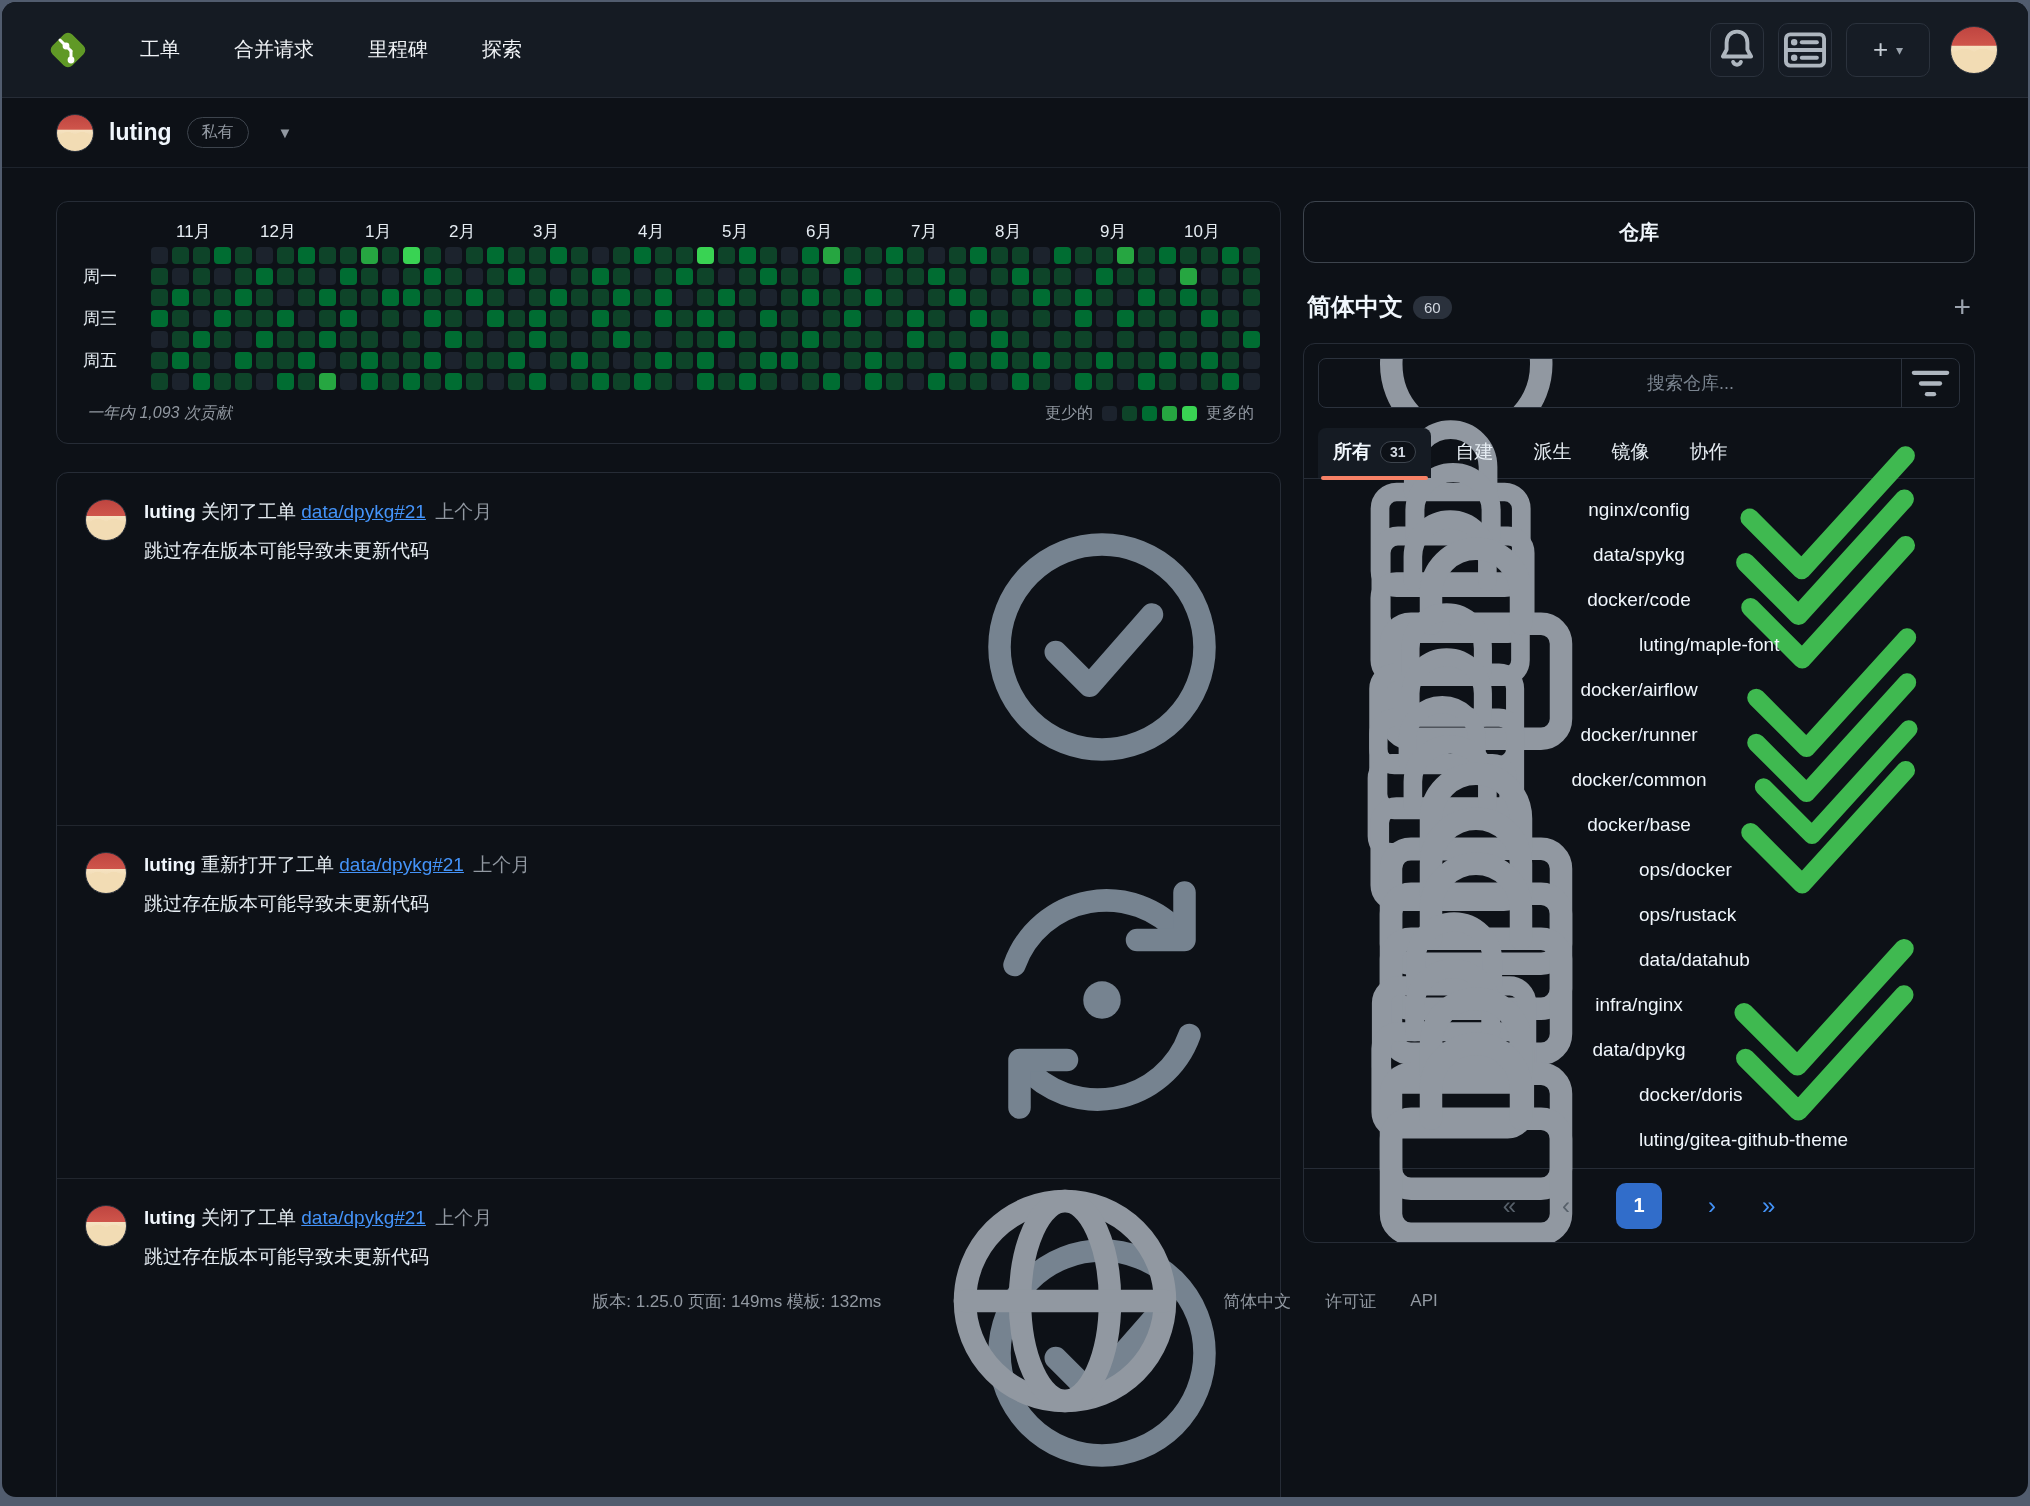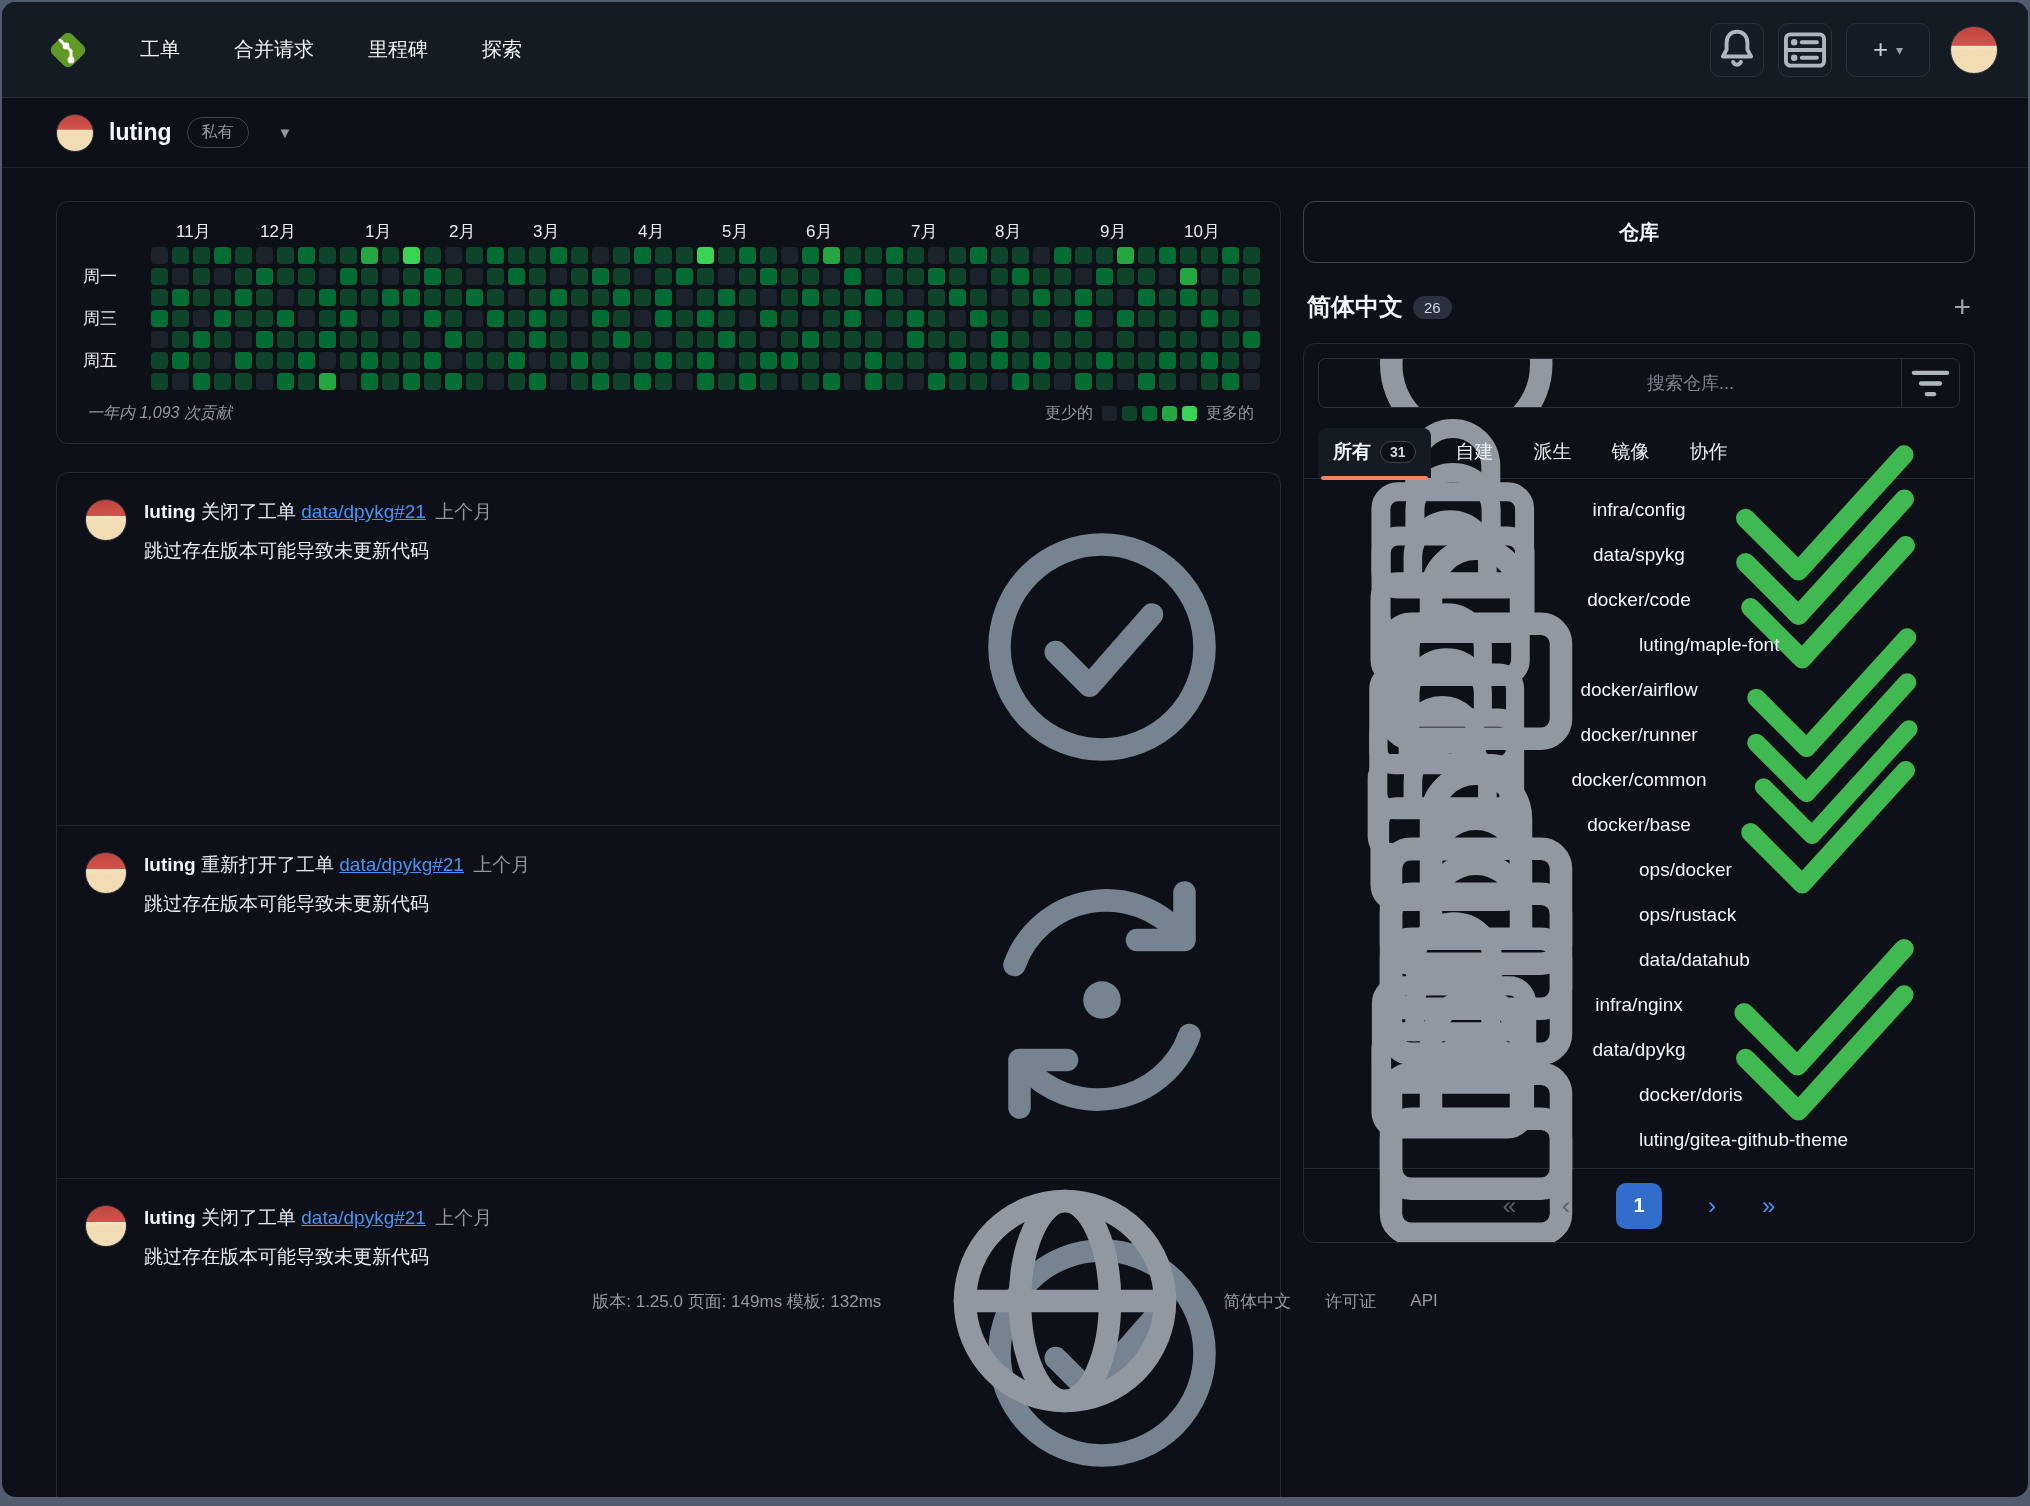--- a/index.html
+++ b/index.html
@@ -668,21 +668,21 @@
         </div>
     </div>
 
     <div class="col-right">
       <div class="seg-tabs">
         <div class="seg-tab active">仓库</div>
       </div>
 
       <div class="repo-head">
         <span class="repo-title">简体中文</span>
-        <span class="count-badge">26</span>
+        <span class="count-badge">60</span>
         <span class="repo-add">+</span>
       </div>
 
       <div class="card repo-card">
         <div class="search-wrap">
           <span class="search-icon">
               <svg viewBox="0 0 24 24" fill="none" stroke="currentColor" stroke-width="1.8" stroke-linecap="round" stroke-linejoin="round" style="width:100%;height:100%">
                 <circle cx="10.5" cy="10.5" r="6"></circle>
                 <line x1="15" y1="15" x2="20" y2="20"></line>
               </svg>
@@ -719,21 +719,21 @@
           </div>
 
         <div class="repo-list" id="repo-list">
             <div class="repo-item">
               <span class="repo-lock">
                 <svg viewBox="0 0 24 24" fill="none" stroke="currentColor" stroke-width="1.8" stroke-linecap="round" stroke-linejoin="round" style="width:100%;height:100%">
                   <rect x="5.2" y="10.3" width="13.6" height="9.2" rx="1.6"></rect>
                   <path d="M8.4 10.3V7.9a3.6 3.6 0 0 1 7.2 0v2.4"></path>
                 </svg>
               </span>
-              <span class="repo-name">infra/config</span>
+              <span class="repo-name">nginx/config</span>
               <span class="repo-check">
                 <svg viewBox="0 0 24 24" fill="none" stroke="currentColor" stroke-width="1.8" stroke-linecap="round" stroke-linejoin="round" style="width:100%;height:100%">
                   <path d="M4.5 12.8 L9.5 17.8 L19.5 6.8"></path>
                 </svg>
               </span>
             </div>
             <div class="repo-item">
               <span class="repo-lock">
                 <svg viewBox="0 0 24 24" fill="none" stroke="currentColor" stroke-width="1.8" stroke-linecap="round" stroke-linejoin="round" style="width:100%;height:100%">
                   <rect x="5.2" y="10.3" width="13.6" height="9.2" rx="1.6"></rect>

